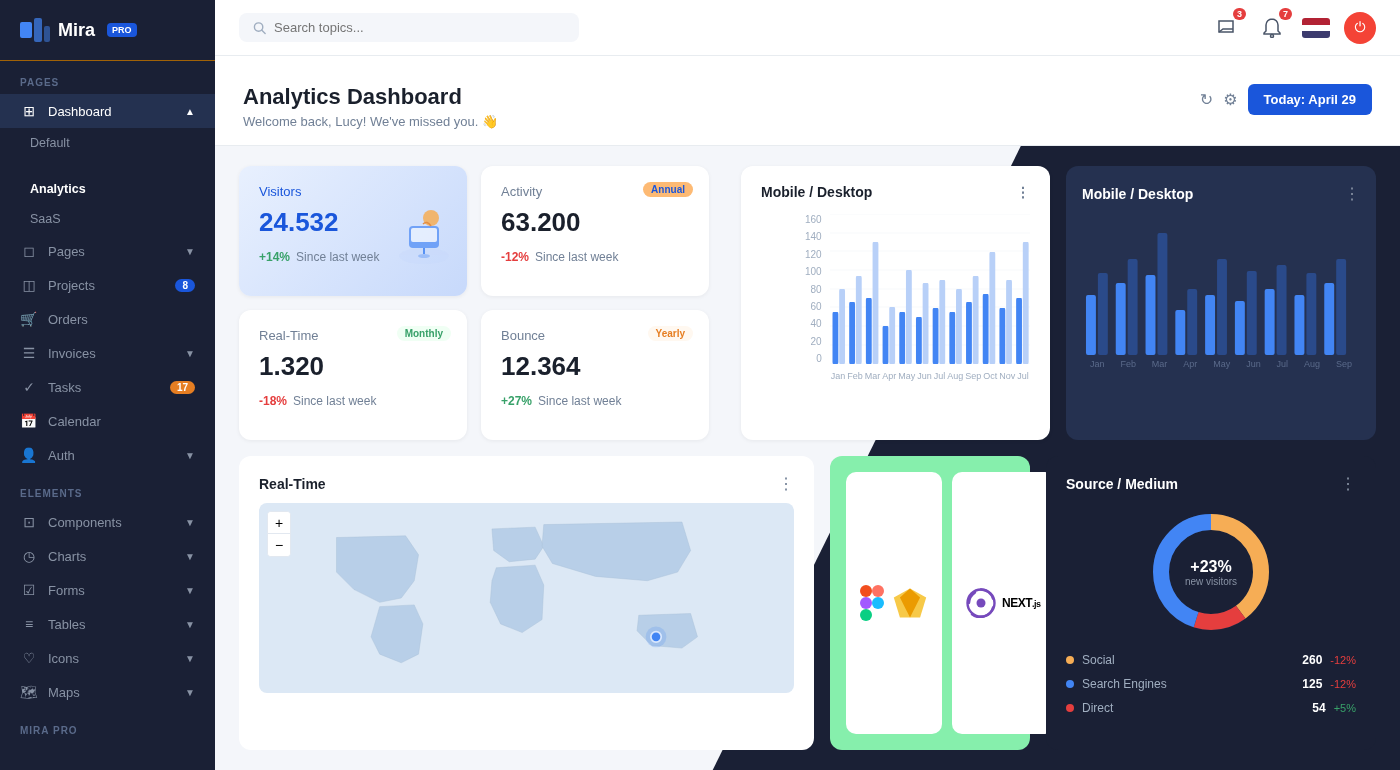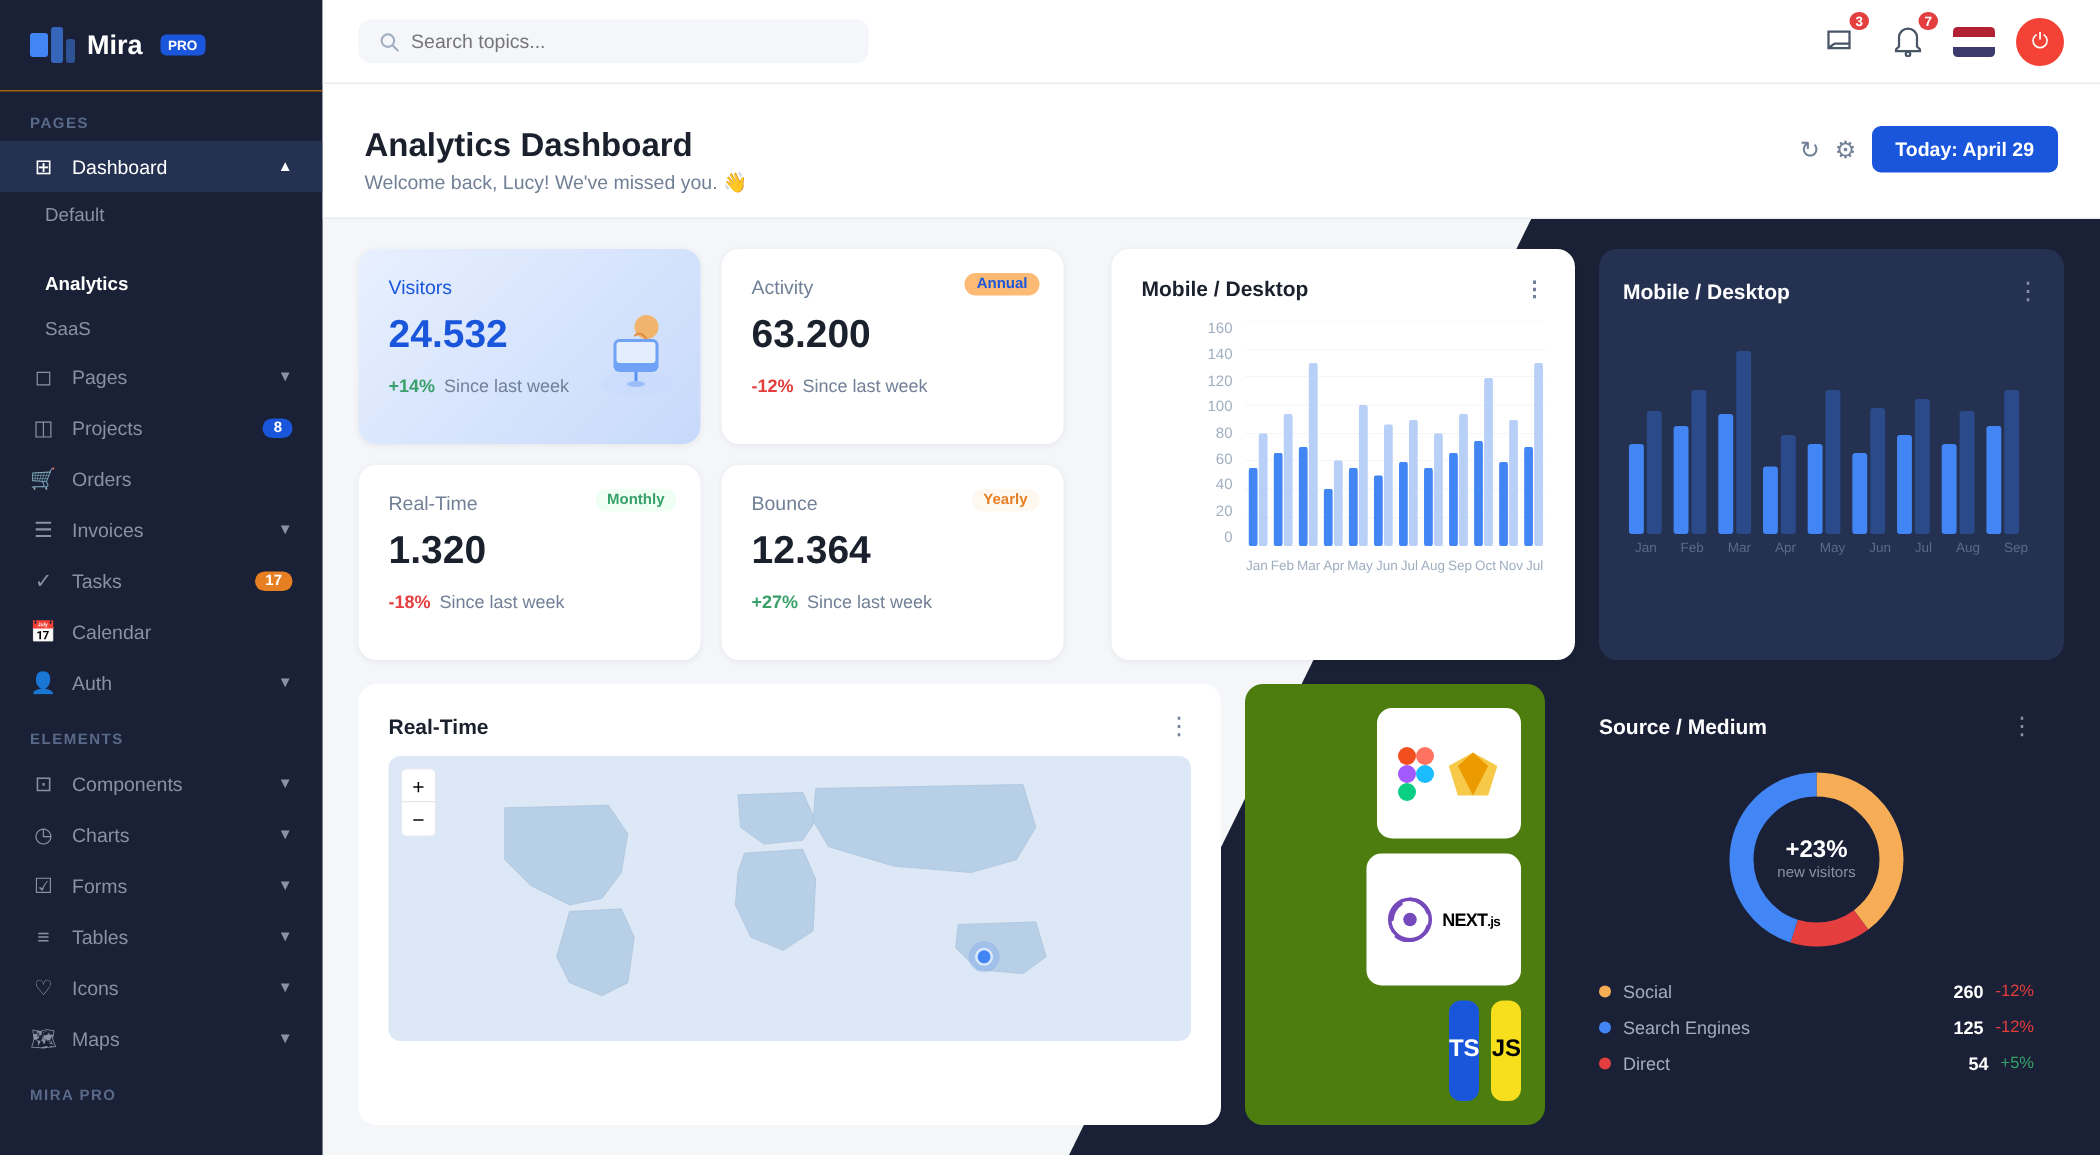--- a/index.html
+++ b/index.html
@@ -448,21 +448,21 @@
               <path d="M320 25 L480 22 L490 55 L475 80 L440 90 L380 85 L330 70 L318 50 Z" fill="#b8cfe8" stroke="#a8bfd8" stroke-width="0.5"></path>
 
               <path d="M430 130 L490 128 L498 155 L480 168 L445 165 L428 148 Z" fill="#b8cfe8" stroke="#a8bfd8" stroke-width="0.5"></path>
 
               <circle cx="450" cy="155" r="6" fill="#4285f4" stroke="#fff" stroke-width="2"></circle>
               <circle cx="450" cy="155" r="12" fill="#4285f4" fill-opacity="0.2"></circle>
             </svg>
           </div>
         </div>
 
-        <div style="background:#4d7c0f;border-radius:12px;padding:16px;width:200px;flex-shrink:0;display:flex;flex-direction:column;gap:10px;align-items:flex-end;">
+        <div style="background:#86efac;border-radius:12px;padding:16px;width:200px;flex-shrink:0;display:flex;flex-direction:row;gap:10px;">
 
           <div style="background:#fff;border-radius:10px;padding:10px 14px;display:flex;align-items:center;gap:8px;flex:1;">
 
             <svg width="24" height="36" viewBox="0 0 24 36">
               <rect x="0" y="0" width="12" height="12" rx="6" fill="#f24e1e"></rect>
               <rect x="12" y="0" width="12" height="12" rx="6" fill="#ff7262"></rect>
               <rect x="0" y="12" width="12" height="12" rx="6" fill="#a259ff"></rect>
               <rect x="0" y="24" width="12" height="12" rx="6" fill="#0acf83"></rect>
               <circle cx="18" cy="18" r="6" fill="#1abcfe"></circle>
             </svg>

